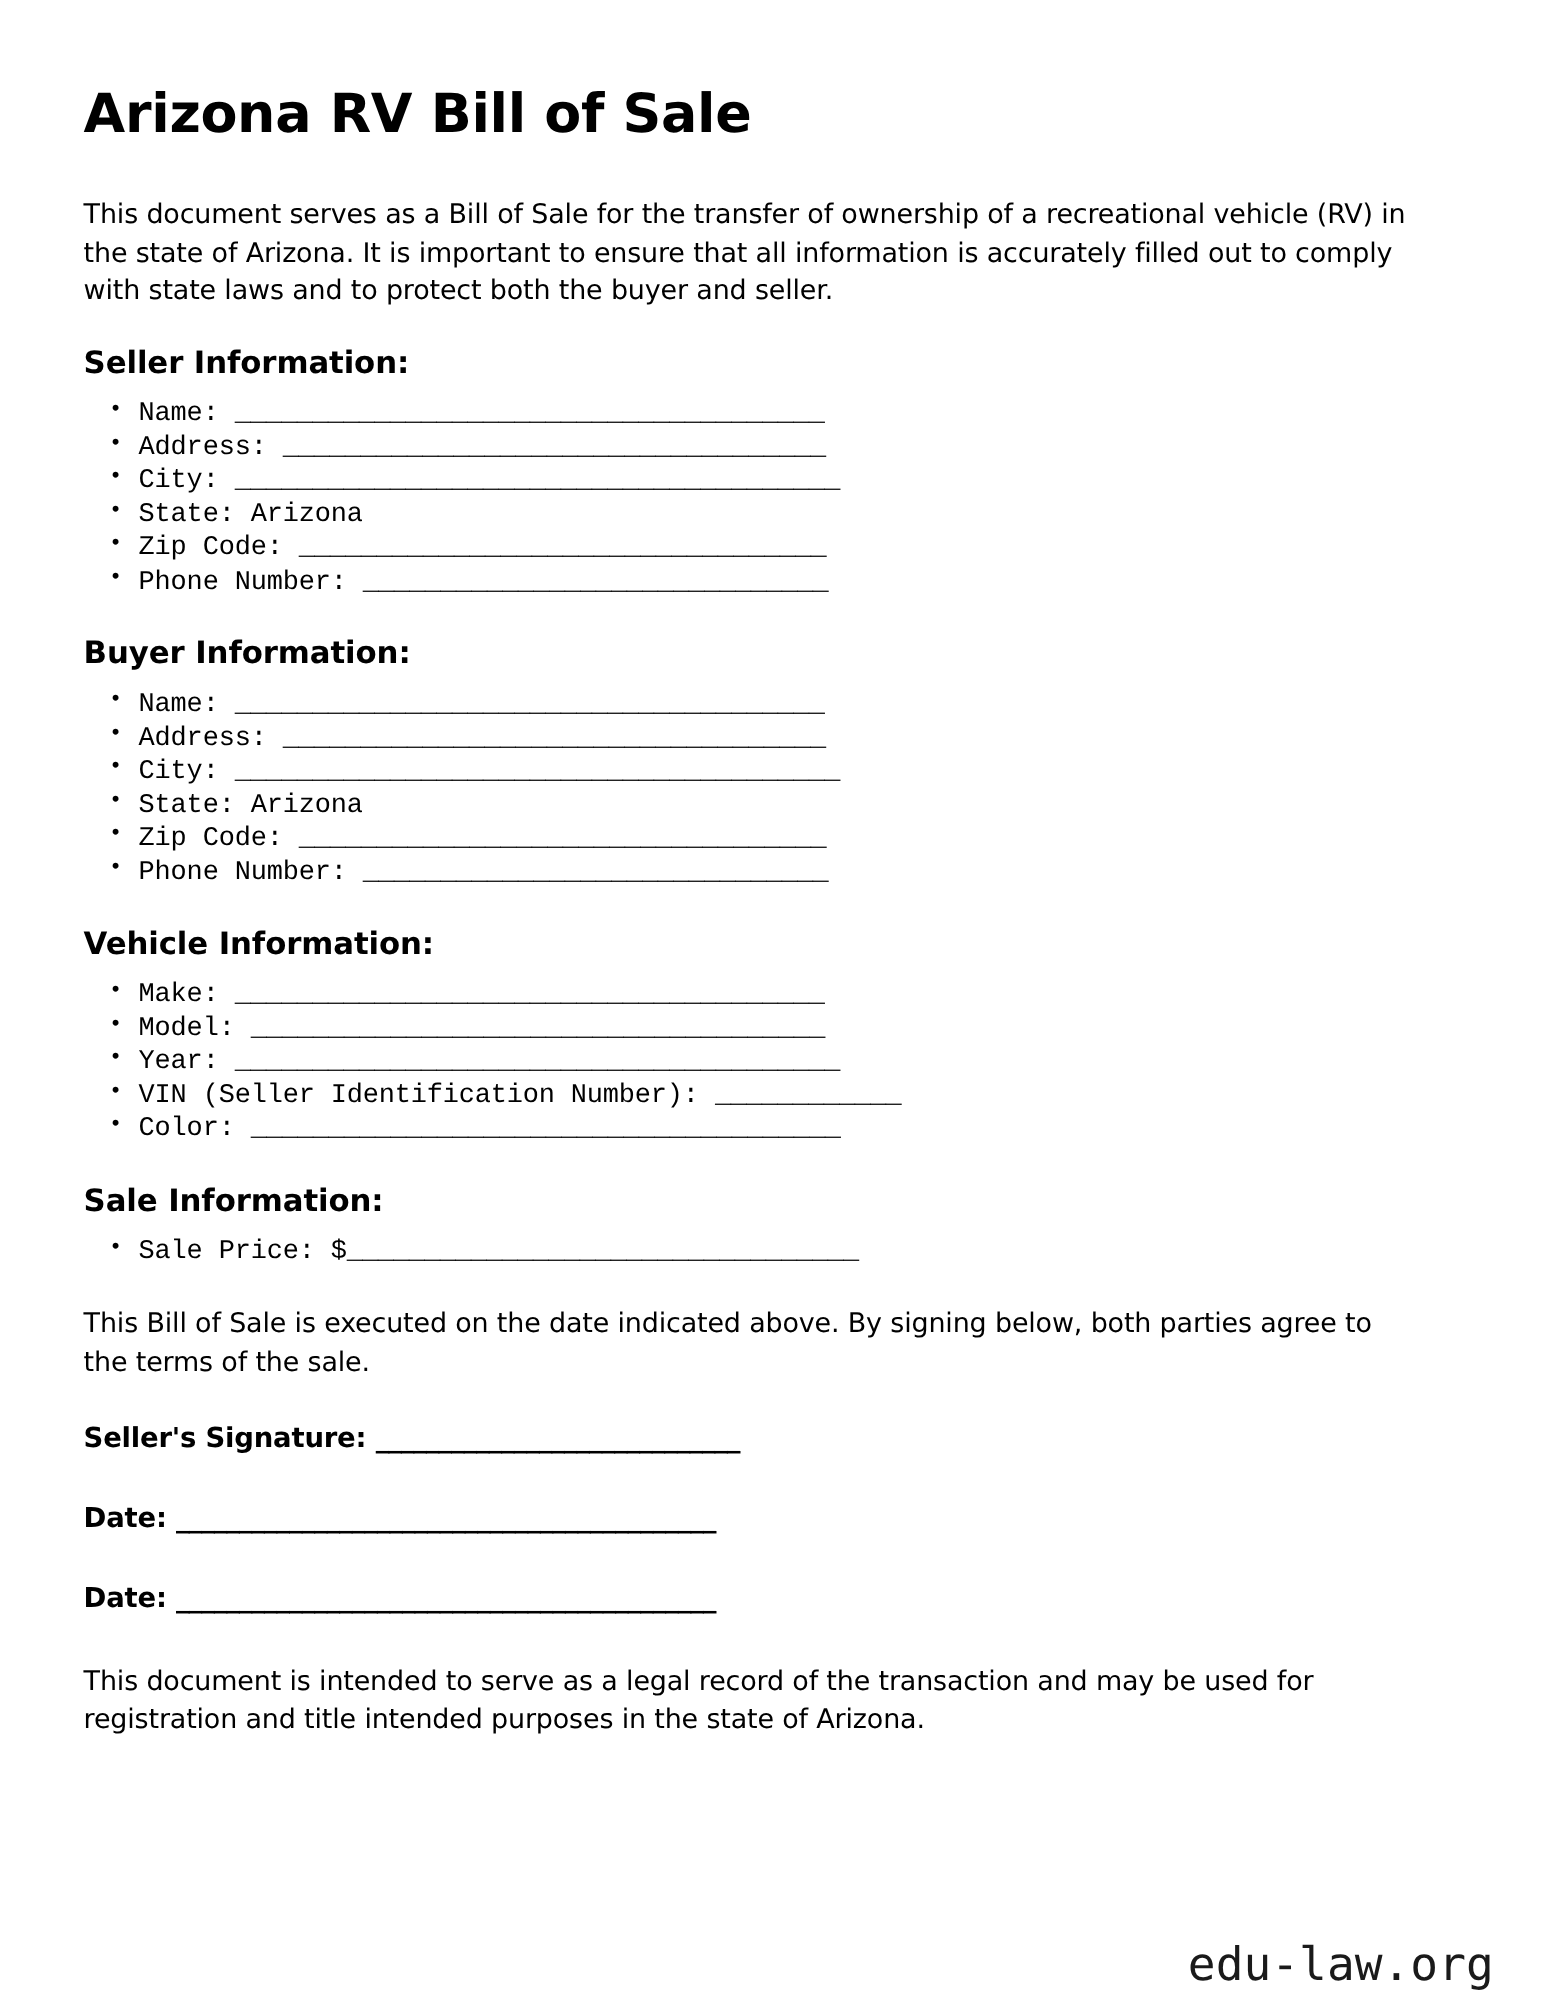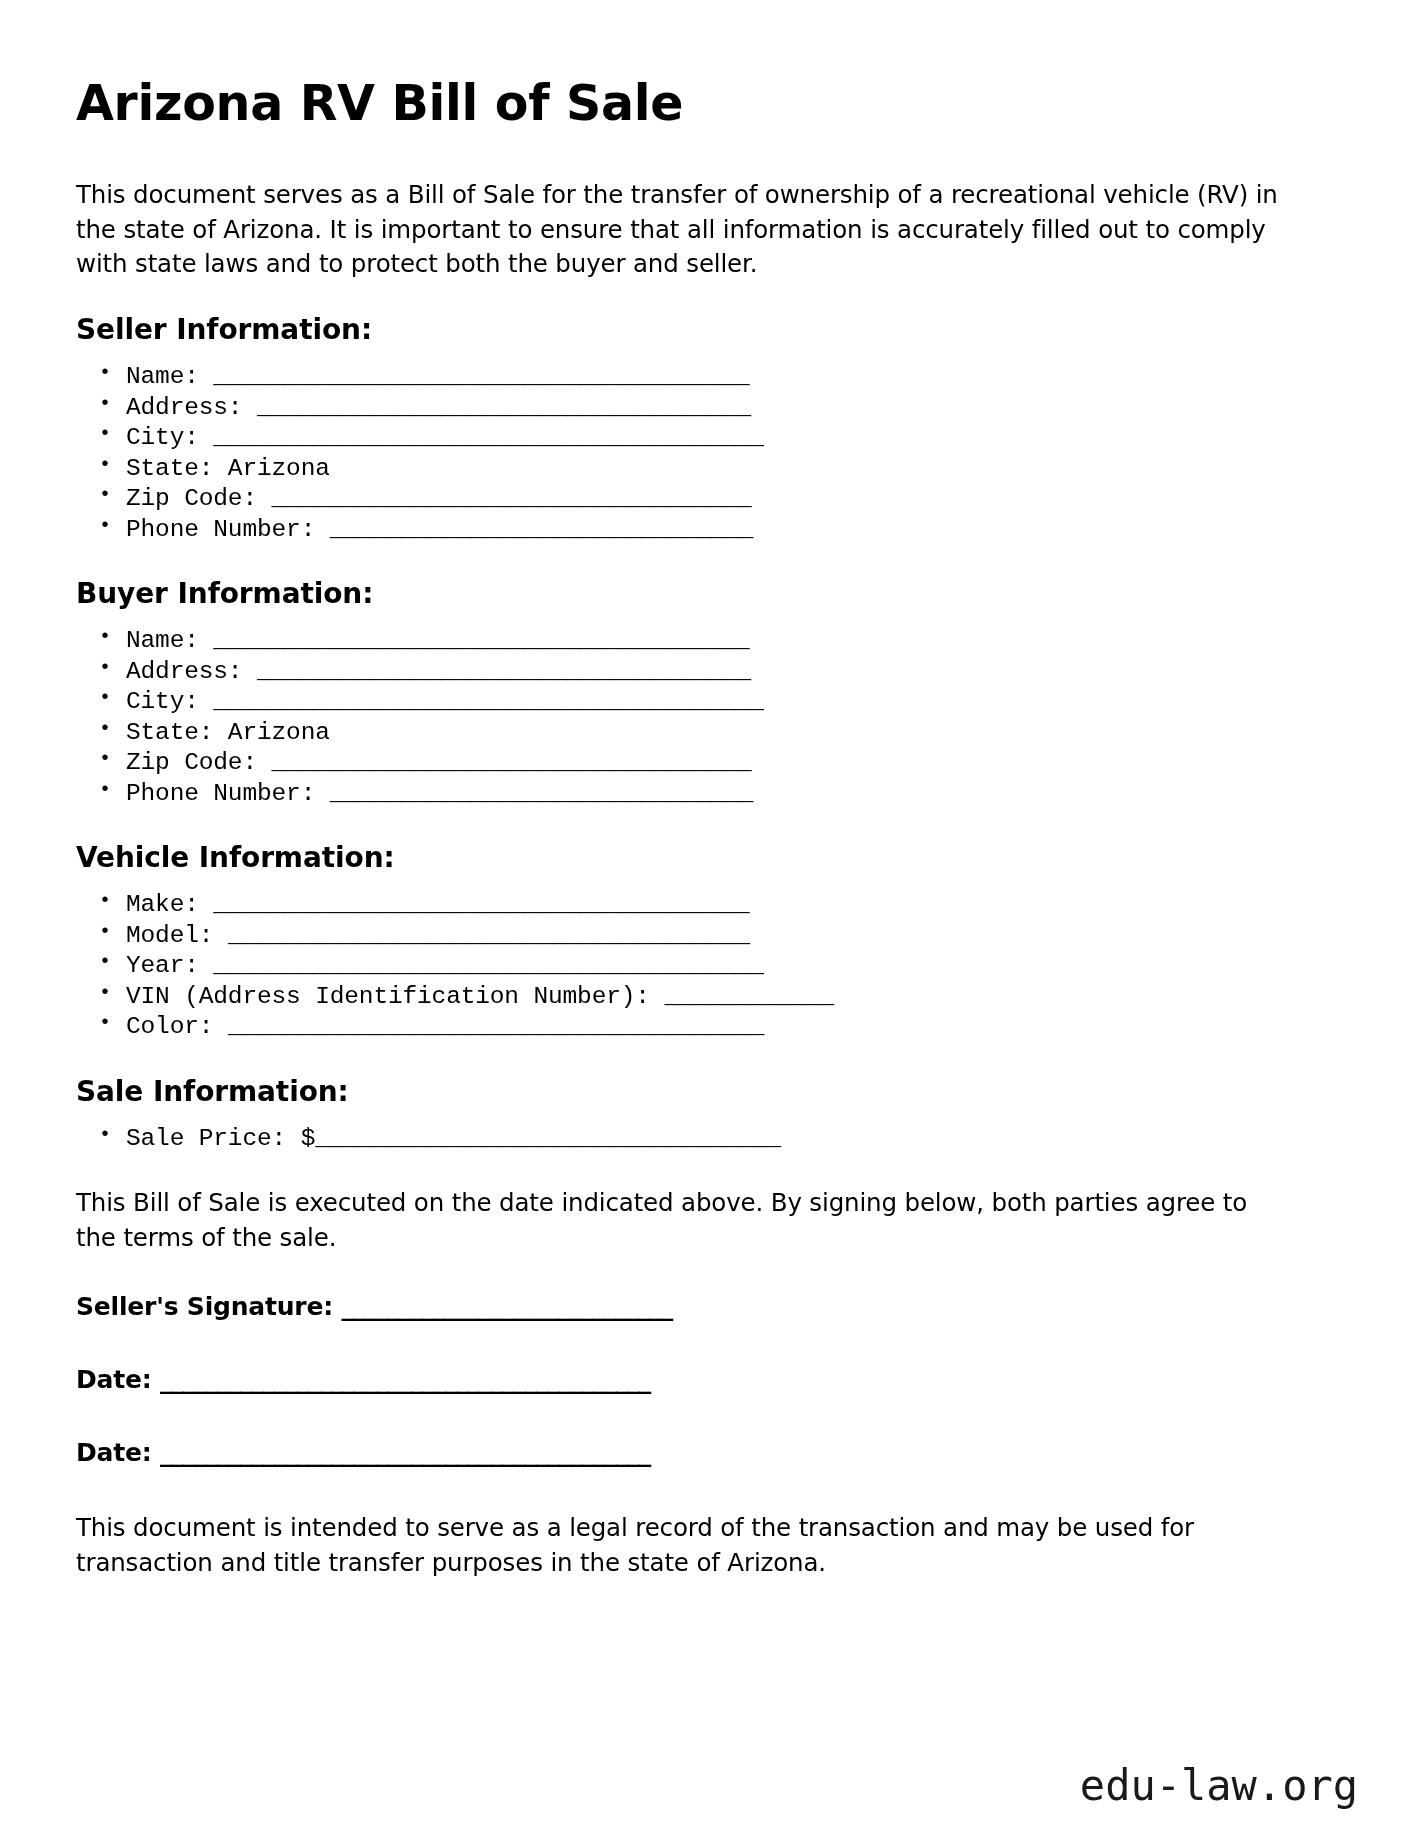--- a/index.html
+++ b/index.html
@@ -125,21 +125,21 @@
     <li><span>State: Arizona</span></li>
     <li><span>Zip Code:</span> <span class="blank">__________________________________</span></li>
     <li><span>Phone Number:</span> <span class="blank">______________________________</span></li>
   </ul>
 
   <h2 class="section-heading">Vehicle Information:</h2>
   <ul class="field-list">
     <li><span>Make:</span> <span class="blank">______________________________________</span></li>
     <li><span>Model:</span> <span class="blank">_____________________________________</span></li>
     <li><span>Year:</span> <span class="blank">_______________________________________</span></li>
-    <li><span>VIN (Address Identification Number):</span> <span class="blank">____________</span></li>
+    <li><span>VIN (Seller Identification Number):</span> <span class="blank">____________</span></li>
     <li><span>Color:</span> <span class="blank">______________________________________</span></li>
   </ul>
 
   <h2 class="section-heading">Sale Information:</h2>
   <ul class="field-list">
     <li><span>Sale Price: $</span><span class="blank">_________________________________</span></li>
   </ul>
 
   <p class="body-para statement">This Bill of Sale is executed on the date indicated above. By signing below, both parties agree to the terms of the sale.</p>
 
@@ -152,17 +152,17 @@
     <span>Date:</span>
     <span class="blank">___________________________________________</span>
   </div>
 
 
   <div class="sig-line">
     <span>Date:</span>
     <span class="blank">___________________________________________</span>
   </div>
 
-  <p class="body-para closing">This document is intended to serve as a legal record of the transaction and may be used for transaction and title transfer purposes in the state of Arizona.</p>
+  <p class="body-para closing">This document is intended to serve as a legal record of the transaction and may be used for registration and title intended purposes in the state of Arizona.</p>
 
   <div class="watermark">edu-law.org</div>
 
 </div>
 
 </body></html>

